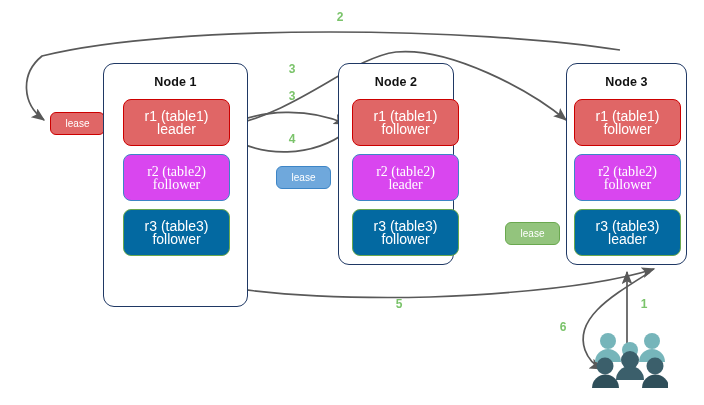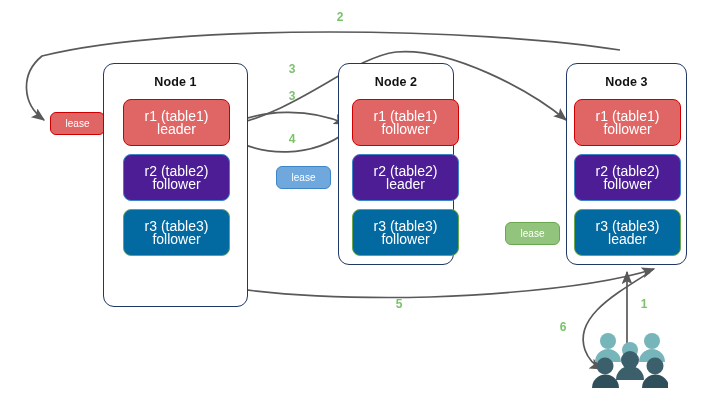--- a/index.html
+++ b/index.html
@@ -48,21 +48,21 @@
     flex-direction: column;
     align-items: center;
     justify-content: center;
     color: #ffffff;
     font-size: 14px;
     line-height: 13px;
     text-align: center;
   }
   .replica span { display: block; }
   .rep-red   { background: #e06666; border: 1.4px solid #cc0000; }
-  .rep-blue  { background: #4c1d95; border: 1.4px solid #3d85c6; }
+  .rep-blue  { background: #d946ef; border: 1.4px solid #3d85c6; font-family: Liberation Serif, serif; }
   .rep-green { background: #0369a1; border: 1.4px solid #6aa84f; }
 
   .lease-box {
     position: absolute;
     box-sizing: border-box;
     border-radius: 6px;
     display: flex;
     align-items: center;
     justify-content: center;
     color: #ffffff;

